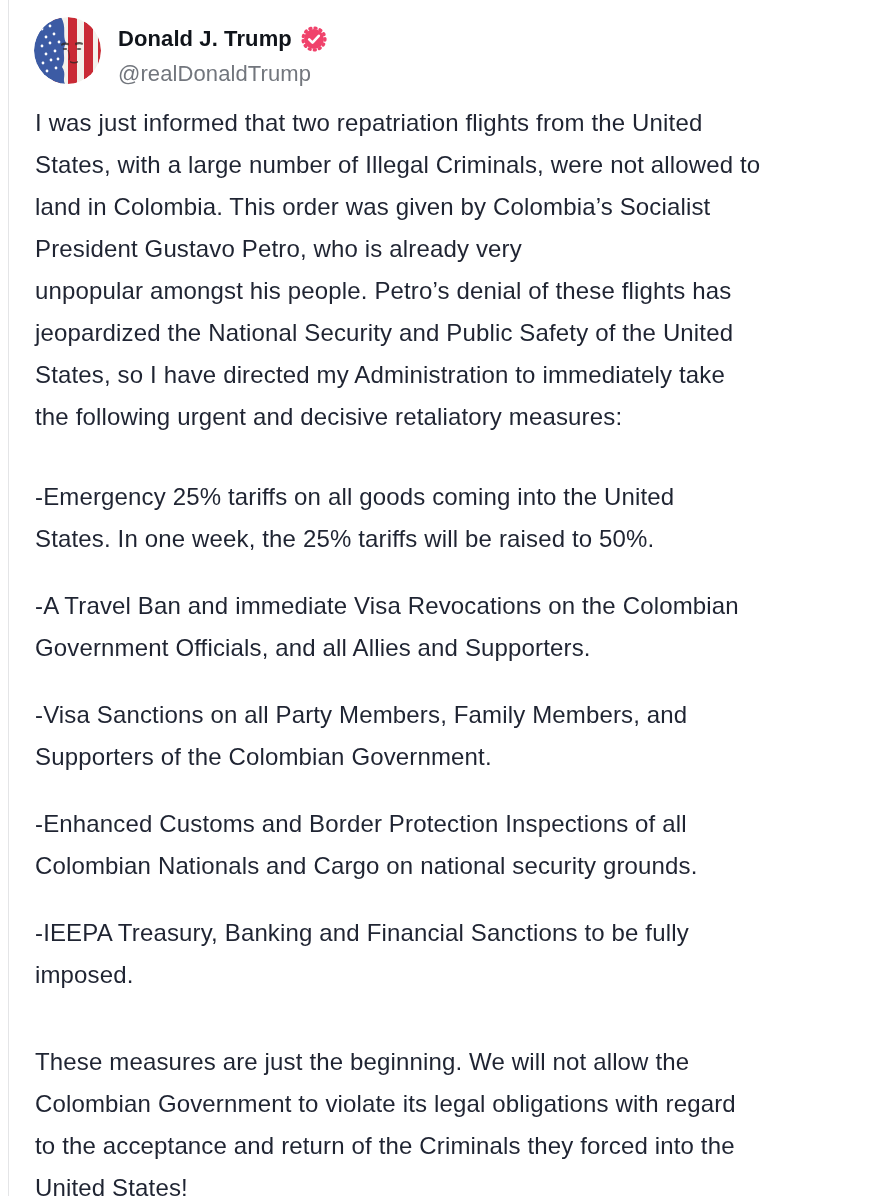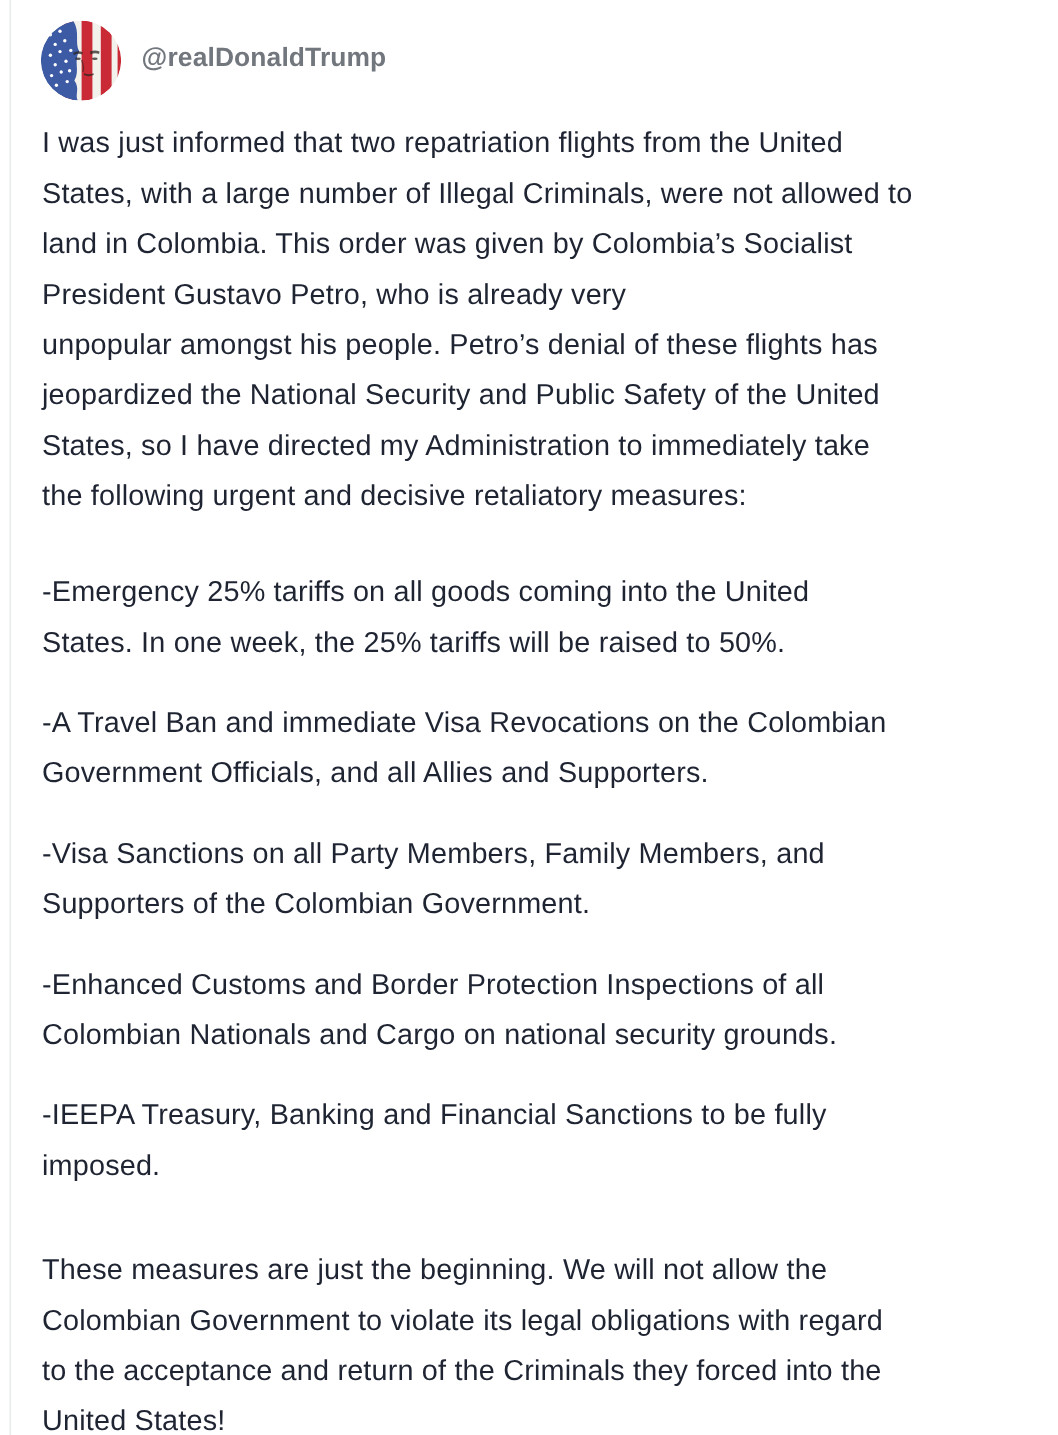--- a/index.html
+++ b/index.html
@@ -60,21 +60,21 @@
   }
   .verified-badge {
     margin-left: 9px;
     width: 26px;
     height: 26px;
     display: inline-block;
   }
   .author-handle {
     margin-top: 9px;
     font-size: 22px;
-    font-weight: 700;
+    font-weight: 400;
     color: #72767d;
     letter-spacing: 0.1px;
     line-height: 26px;
     cursor: pointer;
   }
   .post-body {
     margin-top: 15px;
     margin-left: 1px;
     font-size: 24px;
     line-height: 42px;
@@ -136,20 +136,30 @@
             <ellipse cx="31" cy="32" rx="2.4" ry="1.1"></ellipse>
             <ellipse cx="45" cy="32" rx="2.4" ry="1.1"></ellipse>
             <path d="M36,44 q4,1.8 8,0 l0,1.6 q-4,1.8 -8,0 Z"></path>
           </g>
           <path d="M34,33 q2.5,6 1,10" stroke="#2b2420" stroke-width="1.2" fill="none" opacity="0.55"></path>
         </g>
       </svg>
     </div>
 
     <div class="author-block">
+      <div class="author-name-row">
+        <span class="author-name">Donald J. Trump</span>
+        <span class="verified-badge">
+          <svg width="26" height="26" viewBox="0 0 26 26">
+            <circle cx="13" cy="13" r="10" fill="#f0426b"></circle>
+            <circle cx="13" cy="13" r="11" fill="none" stroke="#f0426b" stroke-width="3.2" stroke-dasharray="1.2 4.05" stroke-linecap="round"></circle>
+            <path d="M8.2 13.4 L11.5 16.6 L17.8 9.8" fill="none" stroke="#ffffff" stroke-width="2.6" stroke-linecap="round" stroke-linejoin="round"></path>
+          </svg>
+        </span>
+      </div>
       <div class="author-handle">@realDonaldTrump</div>
     </div>
   </div>
 
   <div class="post-body">
       <div class="para gap-large1">
         <div class="line">I was just informed that two repatriation flights from the United</div>
         <div class="line">States, with a large number of Illegal Criminals, were not allowed to</div>
         <div class="line">land in Colombia. This order was given by Colombia’s Socialist</div>
         <div class="line">President Gustavo Petro, who is already very</div>

